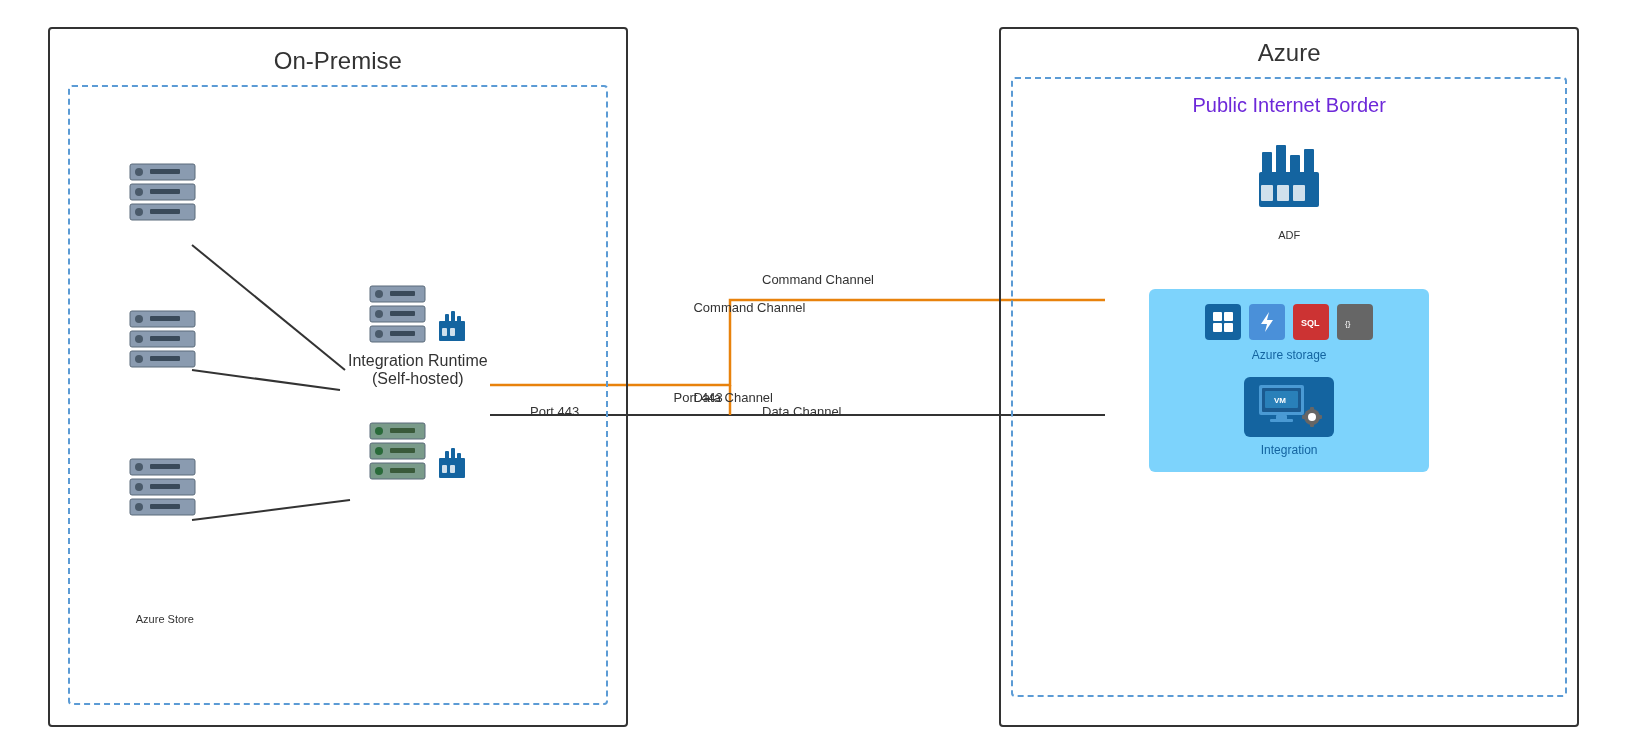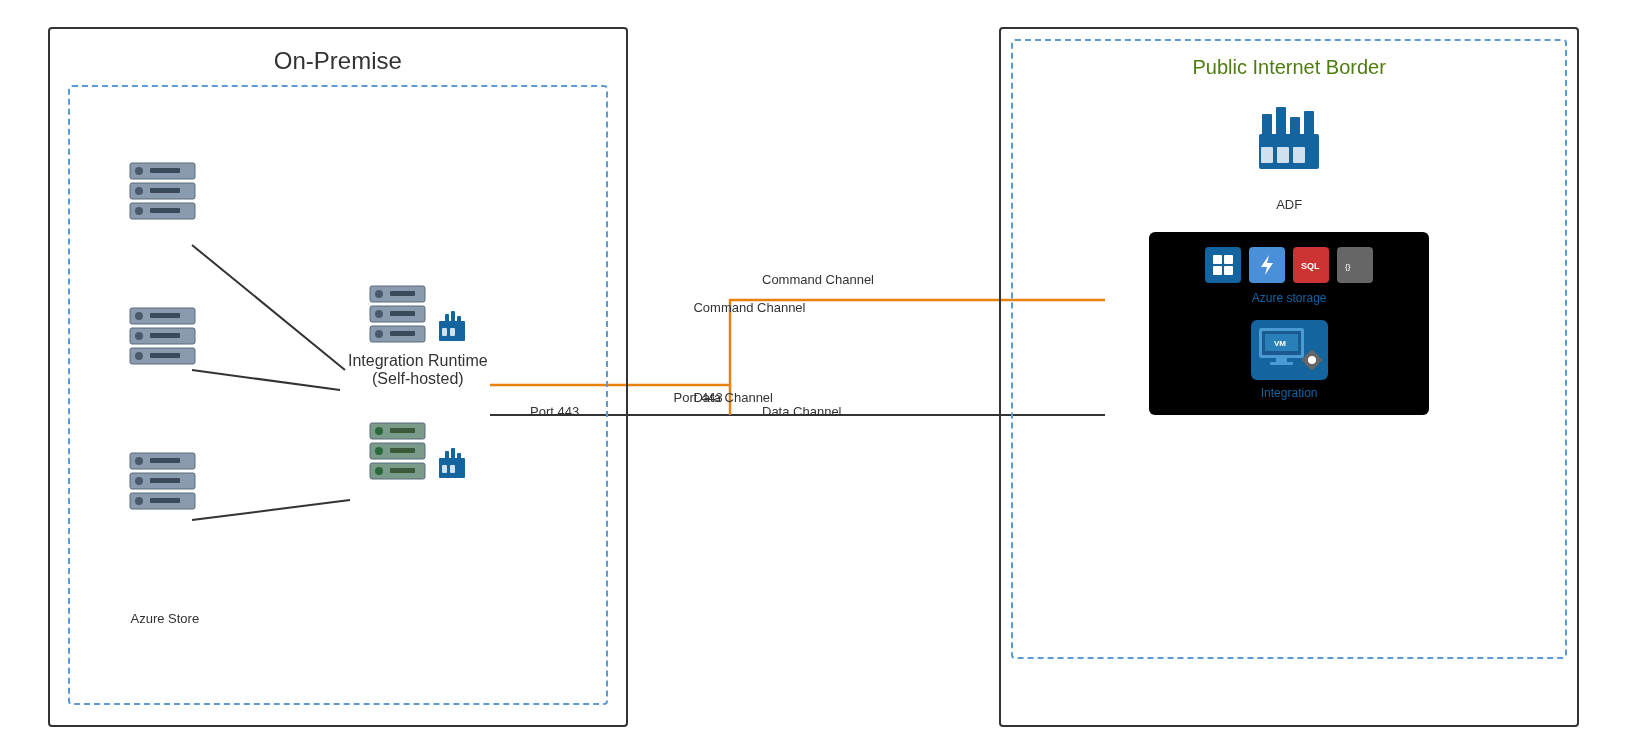--- a/index.html
+++ b/index.html
@@ -76,42 +76,42 @@
       border: 2px dashed #5b9bd5;
       border-radius: 4px;
       width: 100%;
       height: 620px;
       position: relative;
       padding: 15px;
     }
     .public-internet-title {
       font-size: 20px;
       font-weight: 300;
-      color: #4d7c0f;
+      color: #6d28d9;
       margin-bottom: 10px;
       text-align: center;
     }
 
     
     .middle-area {
       width: 300px;
       height: 700px;
       position: relative;
       display: flex;
       flex-direction: column;
       justify-content: center;
       align-items: center;
     }
 
     
     .label {
-      font-size: 13px;
+      font-size: 11px;
       color: #333;
       text-align: center;
-      margin-top: 18px;
+      margin-top: 12px;
     }
     .label-small {
       font-size: 12px;
       color: #1464a0;
       text-align: center;
       margin-top: 4px;
     }
 
     
     .diagram-svg {
@@ -184,21 +184,21 @@
     .icon-square {
       width: 36px;
       height: 36px;
       border-radius: 4px;
       display: flex;
       align-items: center;
       justify-content: center;
     }
 
     .vm-icon-box {
-      width: 77px;
+      width: 90px;
       height: 60px;
       background: #1464a0;
       border-radius: 6px;
       display: flex;
       align-items: center;
       justify-content: center;
     }
   </style>
 </head>
 <body>
@@ -345,20 +345,21 @@
       <div style="position:absolute; left:30px; top:calc(50% - 70px); transform:translateY(-50%);">
         <span class="channel-label">Command Channel</span>
       </div>
 
       <div style="position:absolute; left:30px; top:calc(50% + 20px); transform:translateY(-50%);">
         <span class="channel-label">Data Channel</span>
       </div>
     </div>
 
     <div class="azure-box">
+      <div class="azure-title">Azure</div>
 
       <div class="public-internet-box">
         <div class="public-internet-title">Public Internet Border</div>
 
         <div class="azure-content">
 
           <div style="margin-bottom: 20px; display:flex; flex-direction:column; align-items:center;">
             <svg width="80" height="80" viewBox="0 0 80 80">
 
               <rect x="10" y="35" width="60" height="35" rx="2" fill="#1464a0"></rect>
@@ -368,21 +369,21 @@
               <rect x="41" y="18" width="10" height="21" rx="1" fill="#1464a0"></rect>
               <rect x="55" y="12" width="10" height="27" rx="1" fill="#1464a0"></rect>
 
               <rect x="12" y="48" width="12" height="16" rx="1" fill="#fff" opacity="0.8"></rect>
               <rect x="28" y="48" width="12" height="16" rx="1" fill="#fff" opacity="0.8"></rect>
               <rect x="44" y="48" width="12" height="16" rx="1" fill="#fff" opacity="0.8"></rect>
             </svg>
             <div class="label">ADF</div>
           </div>
 
-          <div style="background:#000000; border-radius:6px; padding:15px 20px; width:280px;">
+          <div style="background:#7dd3fc; border-radius:6px; padding:15px 20px; width:280px;margin-top:28px;">
 
             <div class="storage-icons-row" style="justify-content:center;">
 
               <div class="icon-square" style="background:#1464a0;">
                 <svg width="24" height="24" viewBox="0 0 24 24">
                   <rect x="2" y="2" width="9" height="9" rx="1" fill="#fff"></rect>
                   <rect x="13" y="2" width="9" height="9" rx="1" fill="#fff"></rect>
                   <rect x="2" y="13" width="9" height="9" rx="1" fill="#fff"></rect>
                   <rect x="13" y="13" width="9" height="9" rx="1" fill="#fff"></rect>
                 </svg>

